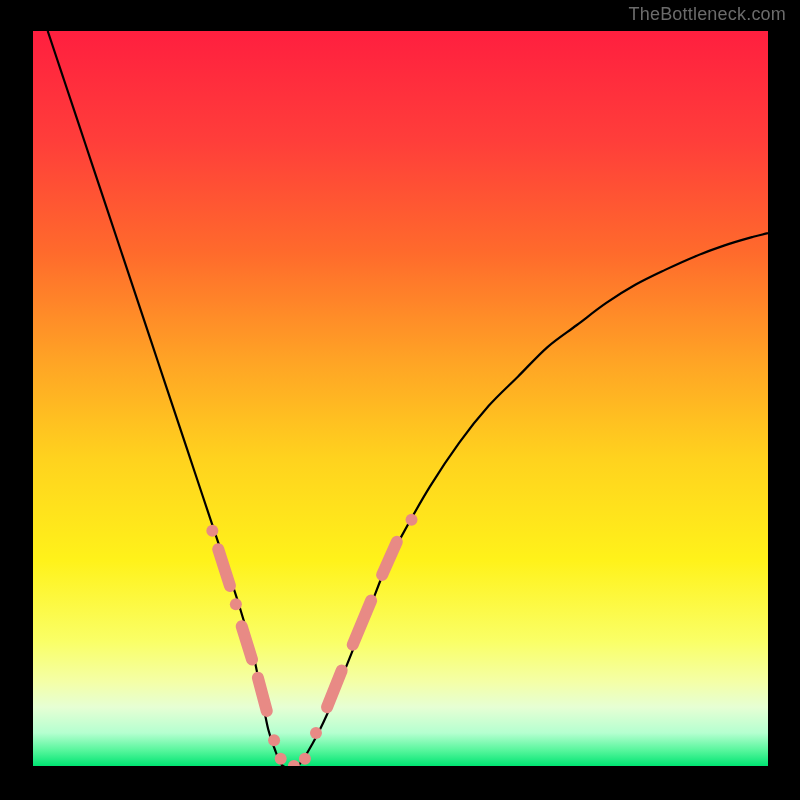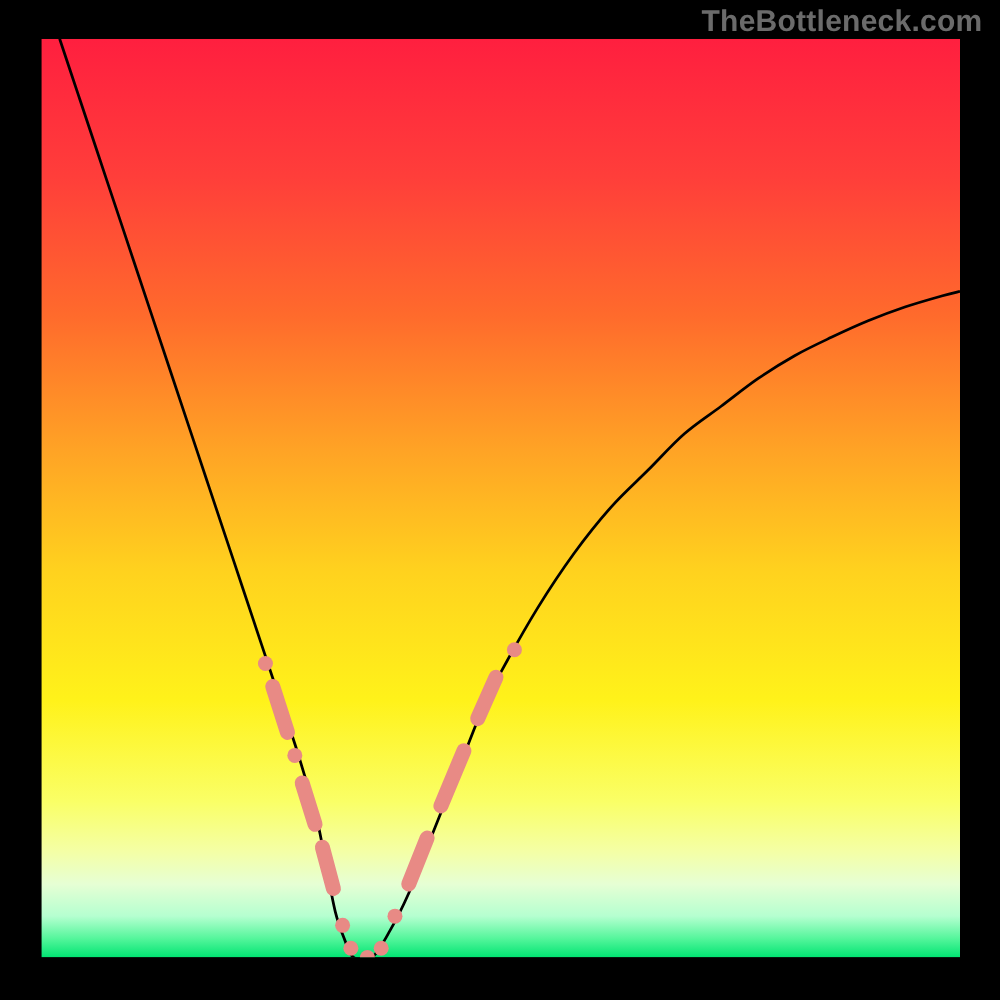--- a/index.html
+++ b/index.html
@@ -14,22 +14,22 @@
     position: relative;
     width: 800px;
     height: 800px;
     background: #000000;
   }
   .watermark {
     position: absolute;
     top: 4px;
     right: 14px;
     font-family: Arial, Helvetica, sans-serif;
-    font-size: 24px;
-    font-weight: 700;
+    font-size: 18px;
+    font-weight: 400;
     color: #6b6b6b;
     z-index: 10;
     letter-spacing: 0.2px;
   }
   .plot-area {
     position: absolute;
     left: 33px;
     top: 31px;
     width: 735px;
     height: 735px;

